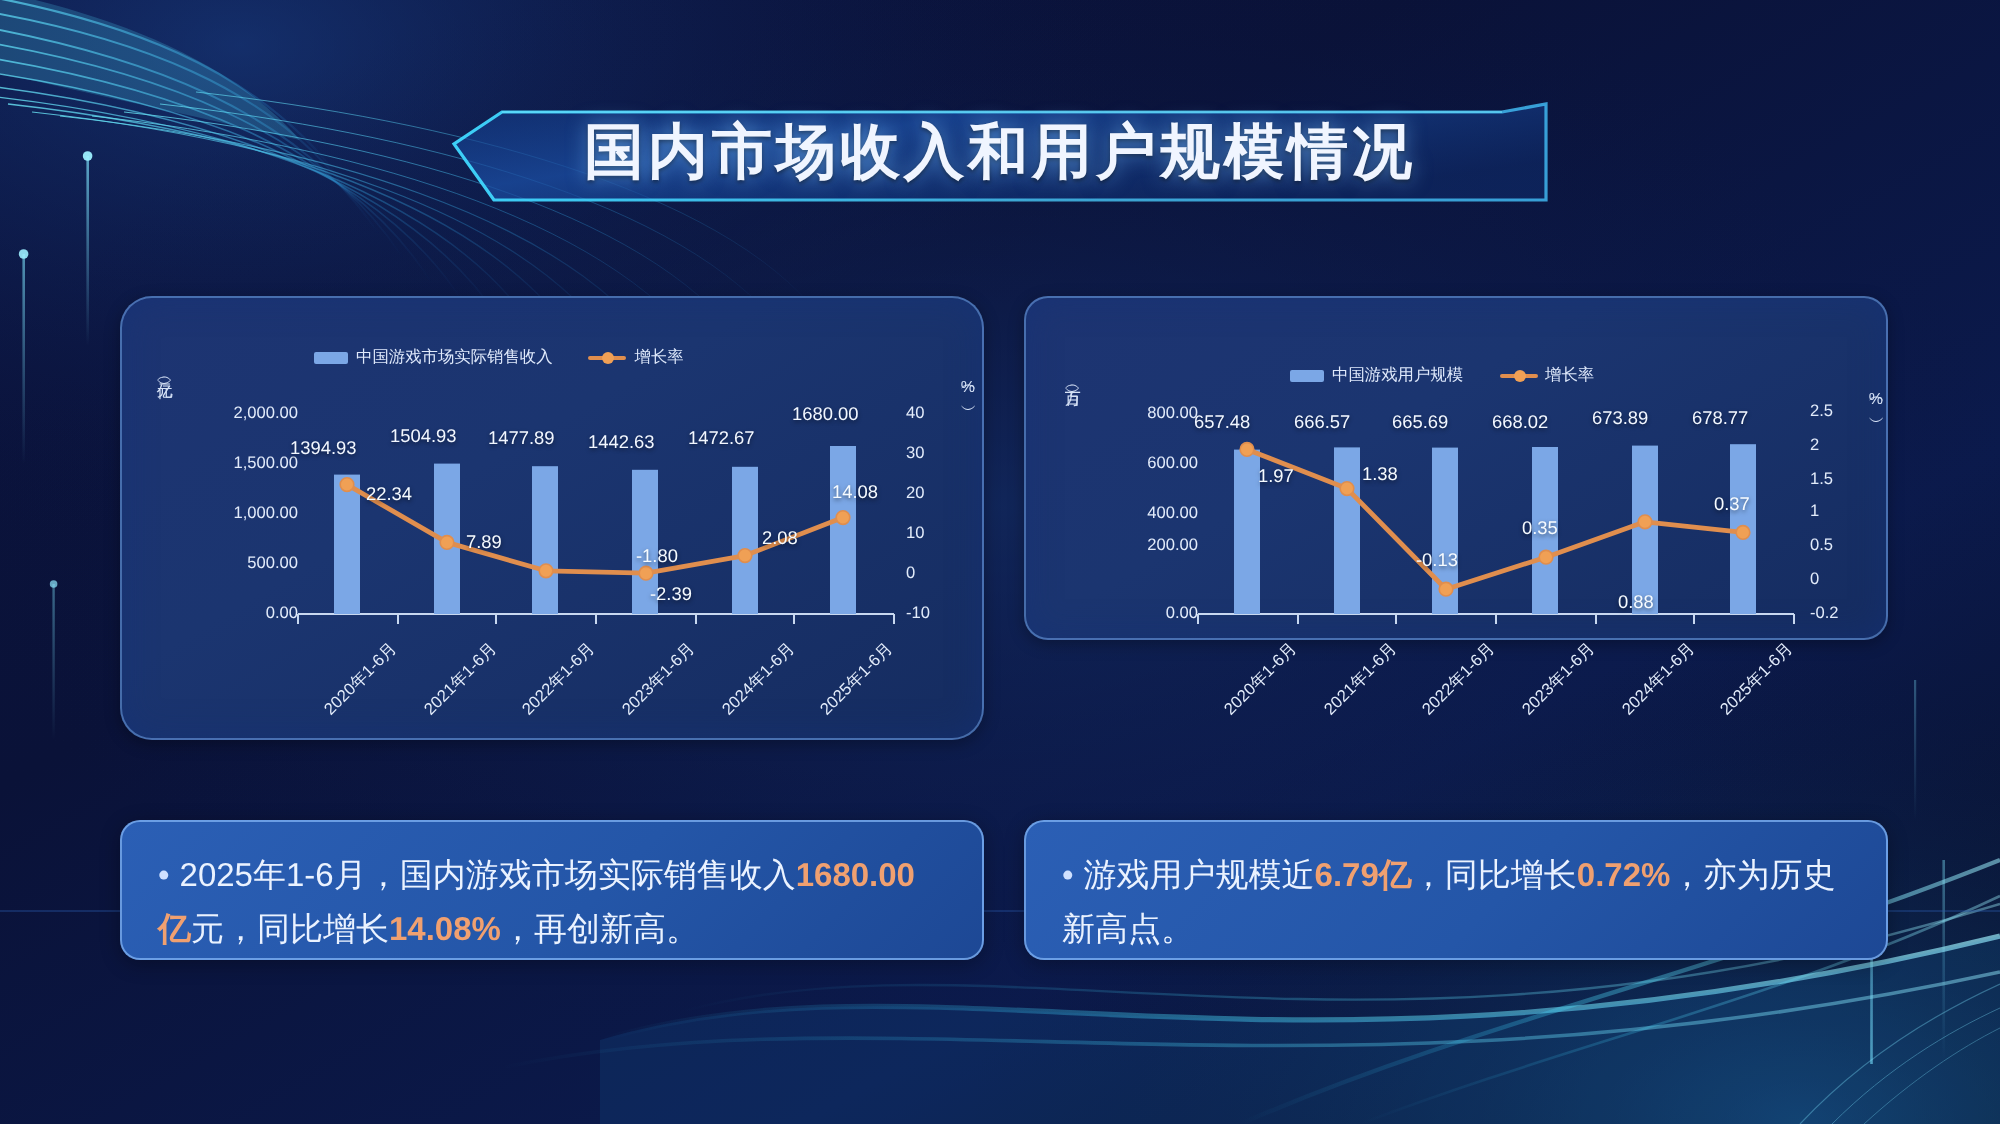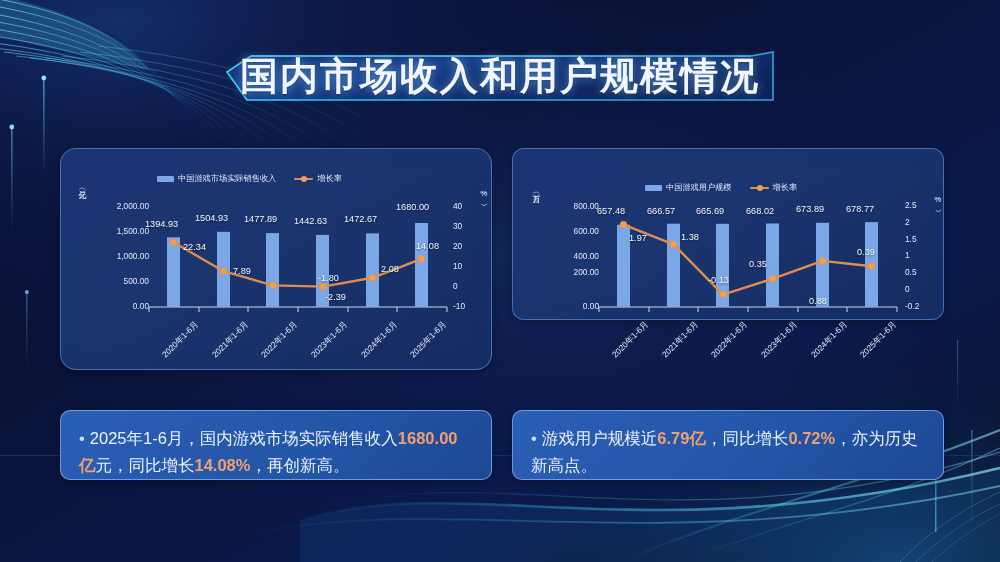--- a/index.html
+++ b/index.html
@@ -15,21 +15,21 @@
   #bg svg { position:absolute; inset:0; width:1000px; height:562px; display:block; }
 
   
   #title-wrap {
     position:absolute; left:225px; top:50px; width:550px; height:52px; z-index:5;
   }
   #title-wrap svg { position:absolute; inset:0; width:550px; height:52px; }
   #title-text {
     position:absolute; inset:0; z-index:2;
     display:flex; align-items:center; justify-content:center;
-    font-size:38px; font-weight:bold; letter-spacing:2px;
+    font-size:30px; font-weight:bold; letter-spacing:2px;
     color:#f0f5ff;
     text-shadow:0 0 10px rgba(120,190,255,.65), 0 1px 2px rgba(0,0,0,.6);
   }
 
   
   .card {
     position:absolute; z-index:4;
     border-radius:12px;
     border:1px solid rgba(110,160,230,.55);
     background:linear-gradient(150deg,#1d3472 0%,#1b3570 40%,#152c60 100%);
@@ -360,23 +360,23 @@
     <div class="dlabel" style="left:84px;  top:57px;">657.48</div>
     <div class="dlabel" style="left:134px; top:57px;">666.57</div>
     <div class="dlabel" style="left:183px; top:57px;">665.69</div>
     <div class="dlabel" style="left:233px; top:57px;">668.02</div>
     <div class="dlabel" style="left:283px; top:55px;">673.89</div>
     <div class="dlabel" style="left:333px; top:55px;">678.77</div>
 
     <div class="plabel" style="left:116px; top:84px;">1.97</div>
     <div class="plabel" style="left:168px; top:83px;">1.38</div>
     <div class="plabel" style="left:195px; top:126px;">-0.13</div>
-    <div class="plabel" style="left:236px; top:110px;text-align:right;">0.35</div>
+    <div class="plabel" style="left:248px; top:110px;text-align:right;">0.35</div>
     <div class="plabel" style="left:296px; top:110px;margin-top:37px;">0.88</div>
-    <div class="plabel" style="left:344px; top:98px;">0.39</div>
+    <div class="plabel" style="left:344px; top:98px;">0.37</div>
 
     <div class="xtick" style="left:70px;  top:170px; width:60px;">2020年1-6月</div>
     <div class="xtick" style="left:120px; top:170px; width:60px;">2021年1-6月</div>
     <div class="xtick" style="left:169px; top:170px; width:60px;">2022年1-6月</div>
     <div class="xtick" style="left:219px; top:170px; width:60px;">2023年1-6月</div>
     <div class="xtick" style="left:269px; top:170px; width:60px;">2024年1-6月</div>
     <div class="xtick" style="left:318px; top:170px; width:60px;">2025年1-6月</div>
   </div>
 </div>
 

